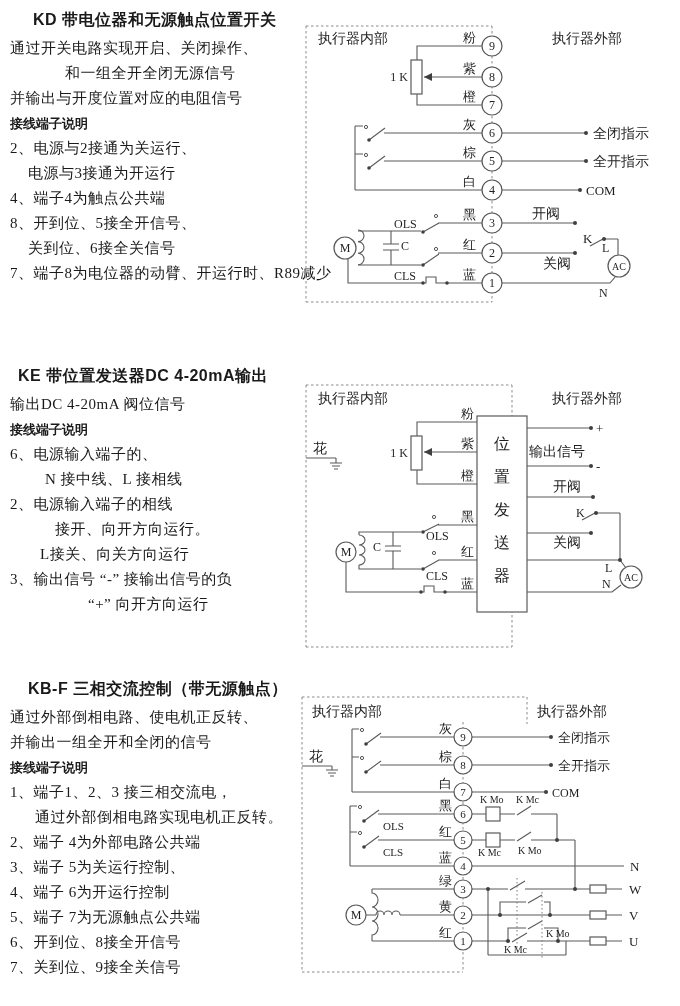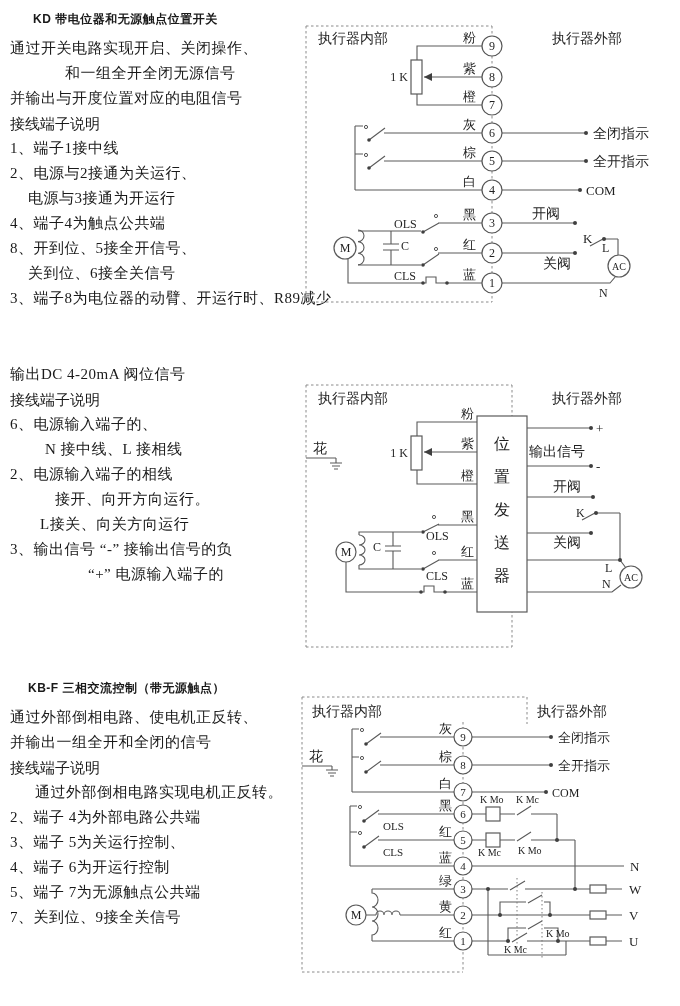--- a/index.html
+++ b/index.html
@@ -1,22 +1,22 @@
 <!DOCTYPE html>
 <html><head>
 <meta charset="utf-8">
 <style>
   html,body{margin:0;padding:0}
   body{width:680px;height:1006px;position:relative;background:#ffffff;overflow:hidden;
        font-family:"Liberation Serif",serif;color:#1a1a1a}
   .sec{position:absolute}
   .h1{height:30px;line-height:27px;font-family:"Liberation Sans",sans-serif;
-      font-weight:bold;font-size:12px;letter-spacing:.5px;white-space:nowrap}
+      font-weight:bold;font-size:16px;letter-spacing:.5px;white-space:nowrap}
   .h2{height:25px;line-height:25px;font-family:"Liberation Sans",sans-serif;
-      font-weight:normal;font-size:15px;padding-left:2px;white-space:nowrap}
+      font-weight:bold;font-size:13px;padding-left:2px;white-space:nowrap}
   .ln{height:25px;line-height:25px;font-size:15px;padding-left:2px;
       letter-spacing:.5px;white-space:nowrap}
   .diag{position:absolute}
   .wire path{stroke:#5a5a5a;stroke-width:1.1;fill:none}
   .dash path{stroke:#8a8a8a;stroke-width:1;fill:none;stroke-dasharray:2.5 2.5}
   .dotl{stroke:#7a7a7a;stroke-width:1;fill:none;stroke-dasharray:1.5 2.5}
   .term{fill:#ffffff;stroke:#555555;stroke-width:1.2}
   .comp{fill:#ffffff;stroke:#5a5a5a;stroke-width:1.2}
   .dot circle{fill:#3f3f3f}
   .contact circle{fill:#ffffff;stroke:#555555;stroke-width:1}
@@ -34,27 +34,26 @@
 </style>
 </head>
 <body>
 
 <div class="sec" style="left:8px;top:6px;width:465px">
   <div class="h1" style="padding-left:25px">KD 带电位器和无源触点位置开关</div>
   <div class="ln">通过开关电路实现开启、关闭操作、</div>
   <div class="ln" style="padding-left:57px">和一组全开全闭无源信号</div>
   <div class="ln">并输出与开度位置对应的电阻信号</div>
   <div class="h2">接线端子说明</div>
-  <div class="ln">1、端子1接中线</div>
   <div class="ln">2、电源与2接通为关运行、</div>
   <div class="ln" style="padding-left:20px">电源与3接通为开运行</div>
   <div class="ln">4、端子4为触点公共端</div>
   <div class="ln">8、开到位、5接全开信号、</div>
   <div class="ln" style="padding-left:20px">关到位、6接全关信号</div>
-  <div class="ln">3、端子8为电位器的动臂、开运行时、R89减少</div>
+  <div class="ln">7、端子8为电位器的动臂、开运行时、R89减少</div>
 </div>
 
 <svg class="diag" style="left:295px;top:20px" width="385" height="295" viewBox="295 20 385 295">
   <g class="dash">
     <path d="M306,26 H492 M306,26 V302 M306,302 H492 M492,26 V302"></path>
   </g>
   <g class="wire">
     <path d="M417,60 V46 H482"></path>
     <path d="M417,94 V105 H482"></path>
     <path d="M482,77 H424"></path>
@@ -139,29 +138,30 @@
     <text class="lat13" x="586" y="195">COM</text>
     <text class="cn14" x="532" y="218">开阀</text>
     <text class="cn14" x="543" y="268">关阀</text>
     <text class="lat13" x="583" y="243">K</text>
     <text class="lat12" x="602" y="252">L</text>
     <text class="lat12" x="599" y="297">N</text>
   </g>
 </svg>
 
 <div class="sec" style="left:8px;top:362px;width:300px">
+  <div class="h1" style="padding-left:10px">KE 带位置发送器DC 4-20mA输出</div>
   <div class="ln">输出DC 4-20mA 阀位信号</div>
   <div class="h2">接线端子说明</div>
   <div class="ln">6、电源输入端子的、</div>
   <div class="ln" style="padding-left:37px">N 接中线、L 接相线</div>
   <div class="ln">2、电源输入端子的相线</div>
   <div class="ln" style="padding-left:47px">接开、向开方向运行。</div>
   <div class="ln" style="padding-left:32px">L接关、向关方向运行</div>
   <div class="ln">3、输出信号 “-” 接输出信号的负</div>
-  <div class="ln" style="padding-left:80px">“+” 电源输入端子的</div>
+  <div class="ln" style="padding-left:80px">“+” 向开方向运行</div>
 </div>
 
 <svg class="diag" style="left:295px;top:380px" width="385" height="270" viewBox="295 380 385 270">
   <g class="dash">
     <path d="M306,385 H512 M306,385 V647 M306,647 H512 M512,385 V647"></path>
   </g>
   <g class="wire">
     <path d="M306,458 H336 M336,458 V463 M330,463 H342 M332,466 H340 M334,469 H338"></path>
     <path d="M417,436 V422 H477"></path>
     <path d="M417,470 V484 H477"></path>
@@ -230,25 +230,27 @@
     <text class="lat12" x="605" y="572">L</text>
     <text class="lat12" x="602" y="588">N</text>
   </g>
 </svg>
 
 <div class="sec" style="left:8px;top:675px;width:310px">
   <div class="h1" style="padding-left:20px">KB-F 三相交流控制（带无源触点）</div>
   <div class="ln">通过外部倒相电路、使电机正反转、</div>
   <div class="ln">并输出一组全开和全闭的信号</div>
   <div class="h2">接线端子说明</div>
+  <div class="ln">1、端子1、2、3 接三相交流电，</div>
   <div class="ln" style="padding-left:27px">通过外部倒相电路实现电机正反转。</div>
   <div class="ln">2、端子 4为外部电路公共端</div>
   <div class="ln">3、端子 5为关运行控制、</div>
   <div class="ln">4、端子 6为开运行控制</div>
   <div class="ln">5、端子 7为无源触点公共端</div>
+  <div class="ln">6、开到位、8接全开信号</div>
   <div class="ln">7、关到位、9接全关信号</div>
 </div>
 
 <svg class="diag" style="left:295px;top:692px" width="385" height="292" viewBox="295 692 385 292">
   <g class="dash">
     <path d="M302,697 H527 M302,697 V972 M527,697 V724 M463,722 V972 M302,972 H463"></path>
   </g>
   <g class="wire">
     <path d="M302,766 H332 M332,766 V770 M326,770 H338 M328,773 H336 M330,776 H334"></path>
     <path d="M352,729 V792 M352,729 H359 M352,757 H359 M352,792 H454"></path>

